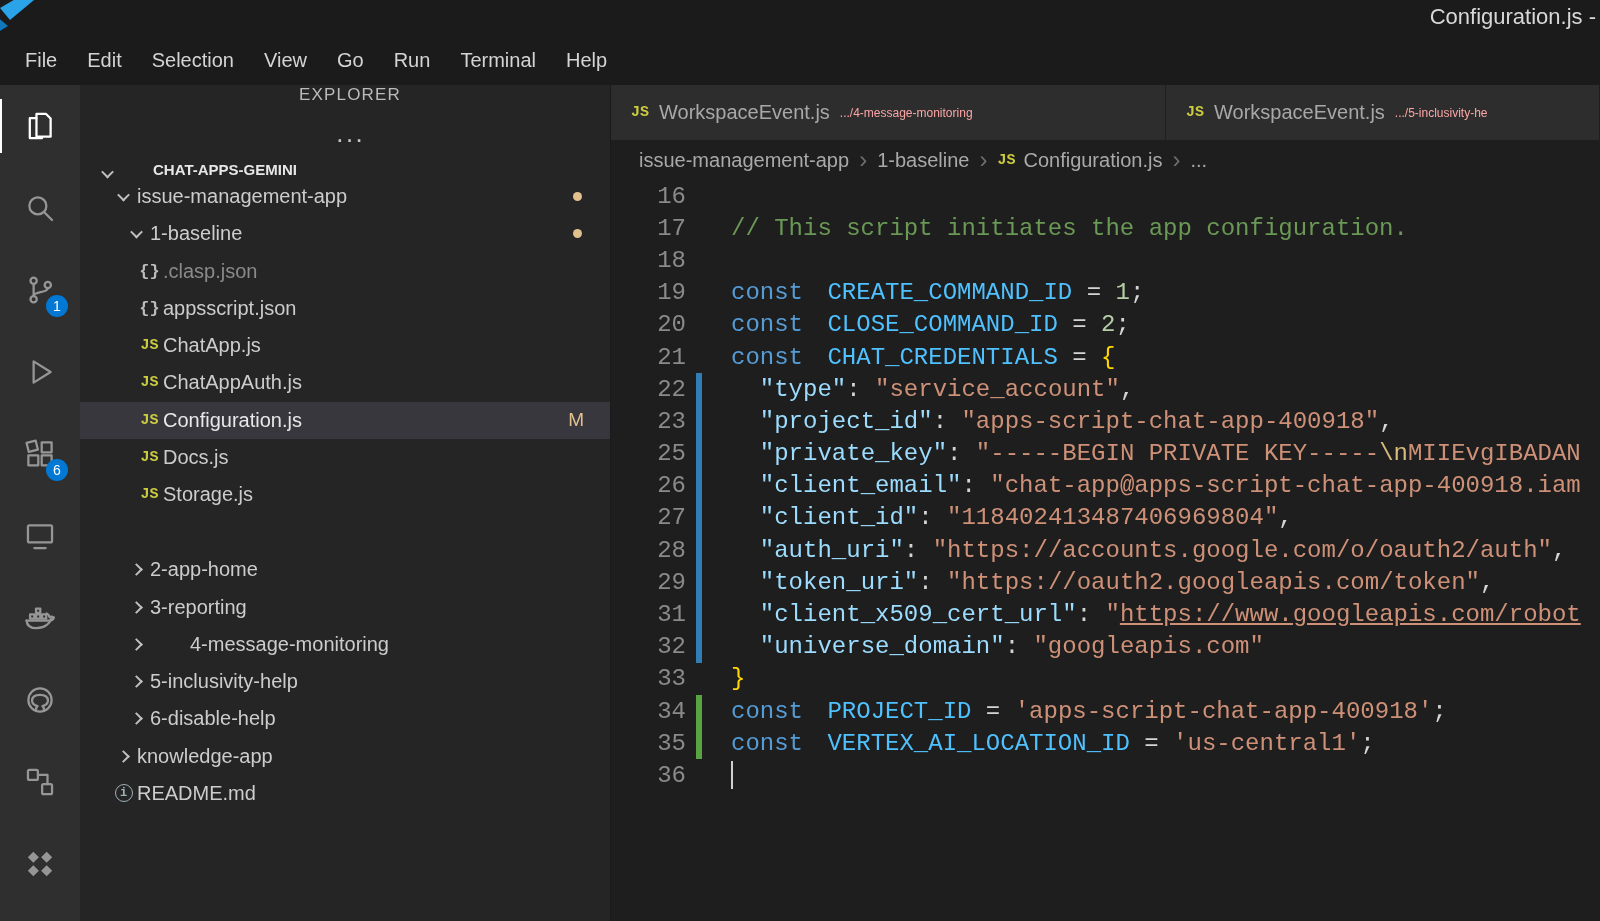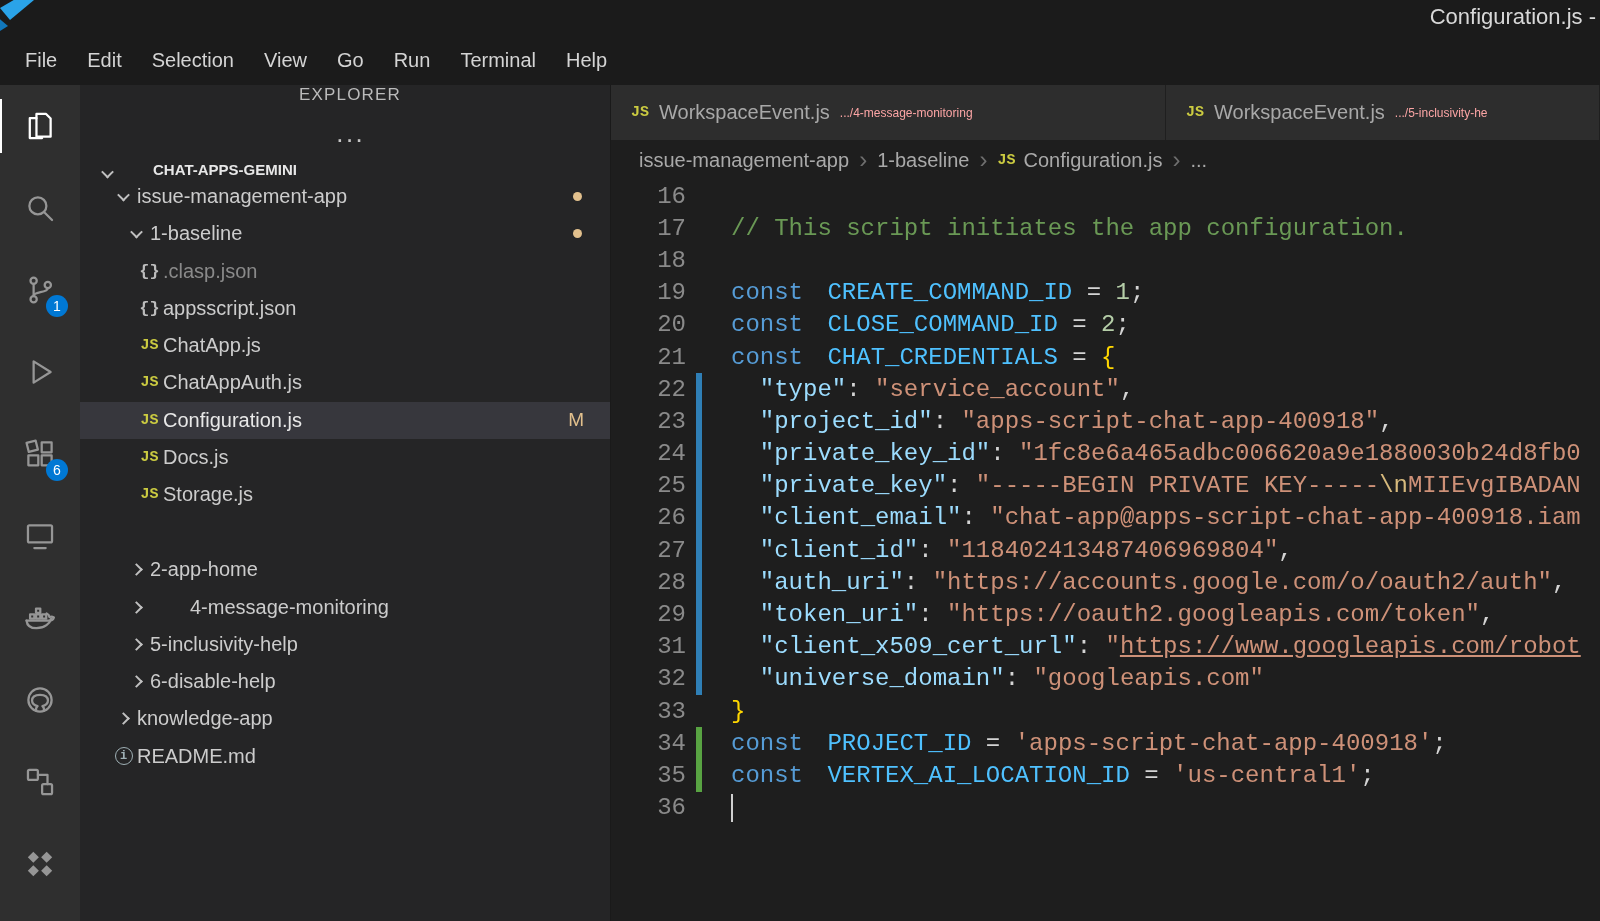--- a/index.html
+++ b/index.html
@@ -277,20 +277,26 @@
             <span class="fi fi-js">JS</span>
           </span>
           <span class="tree-label">Storage.js</span>
         </div>
         <div class="tree-row" style="padding-left: 43px; margin-top: 38px;">
           <span class="slot">
             <span class="chev right"></span>
           </span>
           <span class="tree-label">2-app-home</span>
         </div>
+        <div class="tree-row" style="padding-left: 43px;">
+          <span class="slot">
+            <span class="chev right"></span>
+          </span>
+          <span class="tree-label">3-reporting</span>
+        </div>
         <div class="tree-row" style="padding-left: 43px; gap: 40px;">
           <span class="slot">
             <span class="chev right"></span>
           </span>
           <span class="tree-label">4-message-monitoring</span>
         </div>
         <div class="tree-row" style="padding-left: 43px;">
           <span class="slot">
             <span class="chev right"></span>
           </span>
@@ -383,25 +389,20 @@
           <span class="ln">22</span>
           <span class="git git-mod"></span>
           <span class="content"><span class="tok-pun">  </span><span class="tok-prop">"type"</span><span class="tok-pun">: </span><span class="tok-str">"service_account"</span><span class="tok-pun">,</span></span>
         </div>
         <div class="code-line">
           <span class="ln">23</span>
           <span class="git git-mod"></span>
           <span class="content"><span class="tok-pun">  </span><span class="tok-prop">"project_id"</span><span class="tok-pun">: </span><span class="tok-str">"apps-script-chat-app-400918"</span><span class="tok-pun">,</span></span>
         </div>
         <div class="code-line">
-          <span class="ln">24</span>
-          <span class="git git-mod"></span>
-          <span class="content"><span class="tok-pun">  </span><span class="tok-prop">"private_key_id"</span><span class="tok-pun">: </span><span class="tok-str">"1fc8e6a465adbc006620a9e1880030b24d8fb0</span></span>
-        </div>
-        <div class="code-line">
           <span class="ln">25</span>
           <span class="git git-mod"></span>
           <span class="content"><span class="tok-pun">  </span><span class="tok-prop">"private_key"</span><span class="tok-pun">: </span><span class="tok-str">"-----BEGIN PRIVATE KEY-----</span><span class="tok-esc">\n</span><span class="tok-str">MIIEvgIBADAN</span></span>
         </div>
         <div class="code-line">
           <span class="ln">26</span>
           <span class="git git-mod"></span>
           <span class="content"><span class="tok-pun">  </span><span class="tok-prop">"client_email"</span><span class="tok-pun">: </span><span class="tok-str">"chat-app@apps-script-chat-app-400918.iam</span></span>
         </div>
         <div class="code-line">

